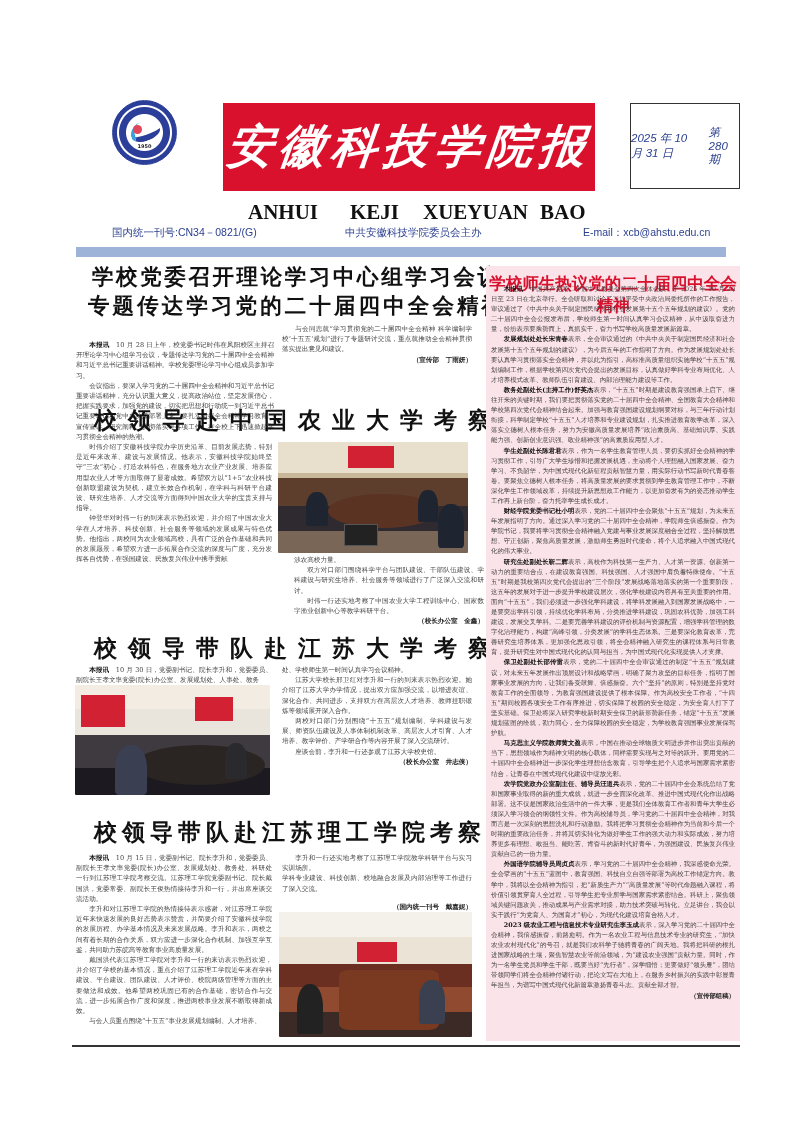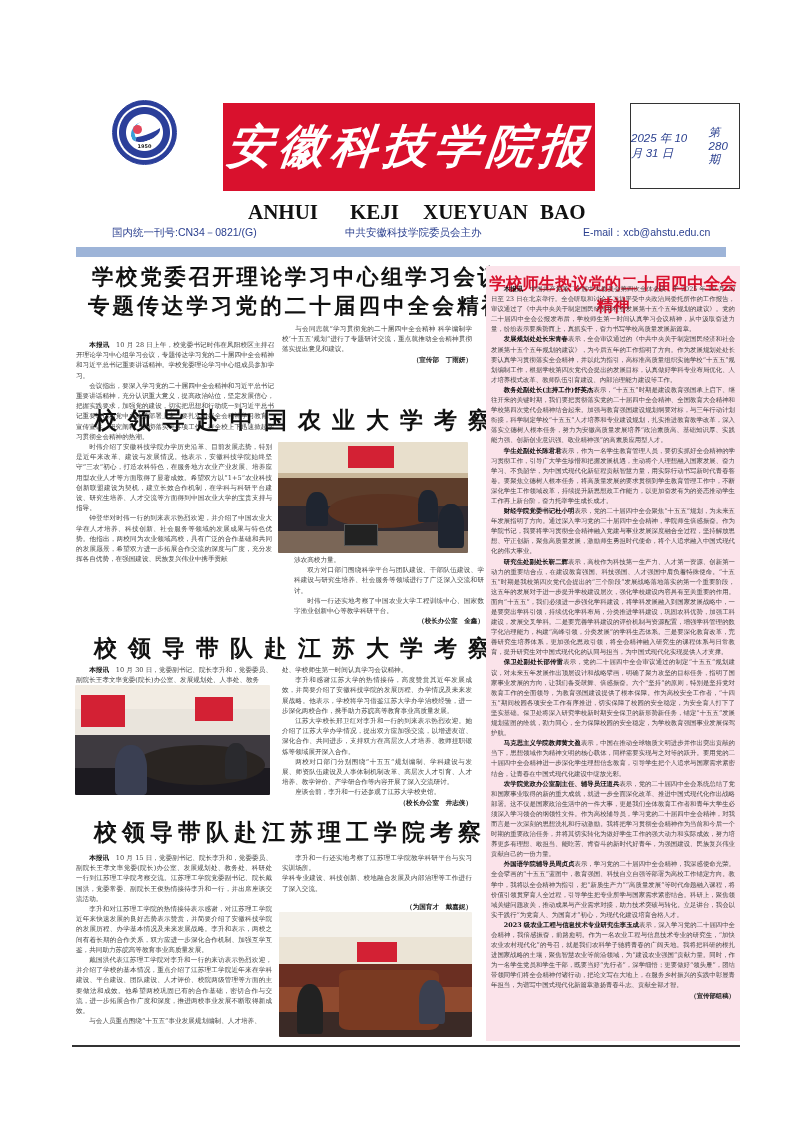--- a/index.html
+++ b/index.html
@@ -131,40 +131,39 @@
 <div class="photo photo-2">
   <div class="screen" style="left:6px; top:10px; width:44px; height:32px;"></div>
   <div class="screen" style="left:120px; top:12px; width:38px; height:24px;"></div>
   <div class="table" style="left:60px; top:60px; width:130px; height:40px; background:#2a2522;"></div>
   <div class="person" style="left:40px; top:60px; width:32px; height:50px; background:#3a3f52;"></div>
   <div class="person" style="left:150px; top:58px; width:22px; height:36px; background:#2a2a2e;"></div>
 </div>
 
 <div class="body-col" style="left:282px; top:665px; width:190px;">
   <p style="text-indent:0"><span>处、学校师生第一时间认真学习会议精神。</span></p>
-  <p><span>李升和感谢江苏大学的热情接待，高度赞赏其近年发展成效，并简要介绍了安徽科技学院的发展历程、办学情况及未来发展战略。他表示，学校将学习借鉴江苏大学办学治校经验，进一步深化两校合作，携手助力苏皖高等教育事业高质量发展。</span></p>
   <p><span>江苏大学校长邢卫红对李升和一行的到来表示热烈欢迎。她介绍了江苏大学办学情况，提出双方应加强交流，以增进友谊、深化合作、共同进步，支持双方在高层次人才培养、教师挂职锻炼等领域展开深入合作。</span></p>
   <p><span>两校对口部门分别围绕“十五五”规划编制、学科建设与发展、师资队伍建设及人事体制机制改革、高层次人才引育、人才培养、教学评价、产学研合作等内容开展了深入交流研讨。</span></p>
   <p><span>座谈会前，李升和一行还参观了江苏大学校史馆。</span></p>
   <div class="byline">（校长办公室　井志侠）</div>
 </div>
 
 <div class="headline serif-head" style="left:94px; top:817px; font-size:23px; letter-spacing:5px;">校领导带队赴江苏理工学院考察交流</div>
 
 <div class="body-col" style="left:76px; top:853px; width:196px;">
   <p><b>本报讯</b><span>　10 月 15 日，党委副书记、院长李升和，党委委员、副院长王孝文率党委(院长)办公室、发展规划处、教务处、科研处一行到江苏理工学院考察交流。江苏理工学院党委副书记、院长戴国洪，党委常委、副院长王俊热情接待李升和一行，并出席座谈交流活动。</span></p>
   <p><span>李升和对江苏理工学院的热情接待表示感谢，对江苏理工学院近年来快速发展的良好态势表示赞赏，并简要介绍了安徽科技学院的发展历程、办学基本情况及未来发展战略。李升和表示，两校之间有着长期的合作关系，双方应进一步深化合作机制、加强互学互鉴，共同助力苏皖高等教育事业高质量发展。</span></p>
   <p><span>戴国洪代表江苏理工学院对李升和一行的来访表示热烈欢迎，并介绍了学校的基本情况，重点介绍了江苏理工学院近年来在学科建设、平台建设、团队建设、人才评价、校院两级管理等方面的主要做法和成效。他希望两校巩固已有的合作基础，密切合作与交流，进一步拓展合作广度和深度，推进两校事业发展不断取得新成效。</span></p>
   <p><span>与会人员重点围绕“十五五”事业发展规划编制、人才培养、</span></p>
 </div>
 
 <div class="body-col" style="left:282px; top:853px; width:190px;">
   <p><span>李升和一行还实地考察了江苏理工学院教学科研平台与实习实训场所。</span></p>
   <p style="text-indent:0"><span>学科专业建设、科技创新、校地融合发展及内部治理等工作进行了深入交流。</span></p>
-  <div class="byline" style="margin-top:8px">（为国育才　戴嘉妮）</div>
+  <div class="byline" style="margin-top:8px">（国内统一刊号　戴嘉妮）</div>
 </div>
 
 <div class="photo photo-3">
   <div class="screen" style="left:78px; top:30px; width:40px; height:20px;"></div>
   <div class="table" style="left:60px; top:58px; width:100px; height:60px; background:#7a3a22; border-radius:10%;"></div>
   <div class="person" style="left:18px; top:72px; width:26px; height:50px; background:#222;"></div>
   <div class="person" style="left:140px; top:68px; width:26px; height:44px; background:#3b4050;"></div>
 </div>
 
 <div class="pink-box"></div>

